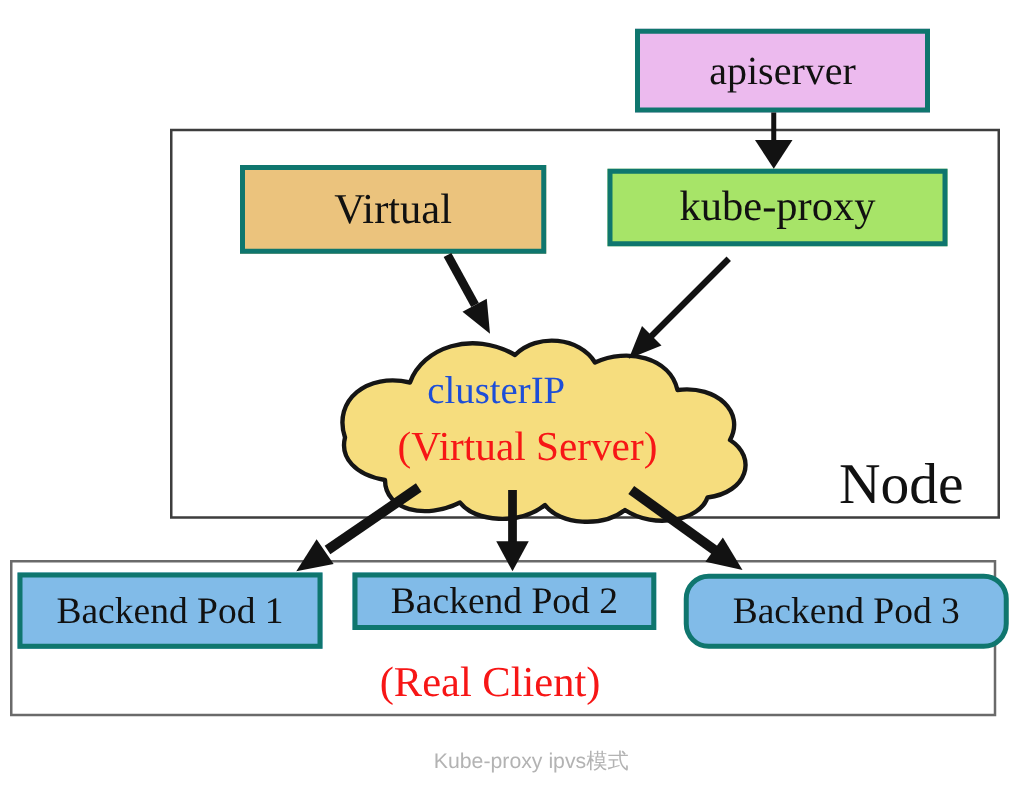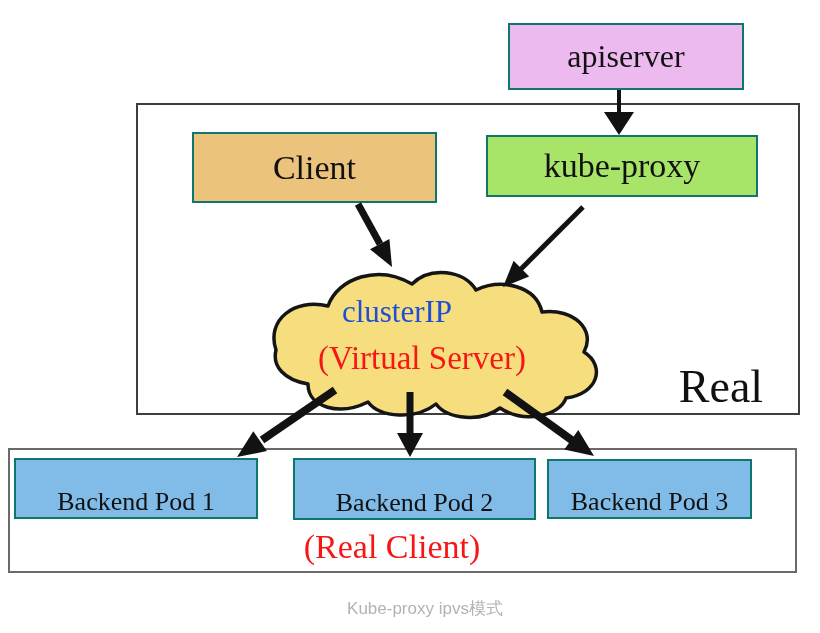--- a/index.html
+++ b/index.html
@@ -11,34 +11,34 @@
     background: #ffffff;
     font-family: "Liberation Serif", "DejaVu Serif", serif;
     overflow: hidden;
   }
   .abs { position: absolute; }
   .box {
     position: absolute;
     display: flex;
     align-items: center;
     justify-content: center;
-    border: 2px solid #0f766e;
+    border: 4px solid #0f766e;
     color: #111111;
   }
   .apiserver-box { left: 508px; top: 23px; width: 236px; height: 67px; font-size: 32px; }
   .node-box {
     left: 136px; top: 103px; width: 664px; height: 312px;
     border: 2px solid #3d3d3d; background: transparent;
   }
   .client-box { left: 192px; top: 132px; width: 245px; height: 71px; font-size: 34px; }
   .kubeproxy-box { left: 486px; top: 135px; width: 272px; height: 62px; font-size: 34px; }
-  .pod-box { top: 458px; height: 61px; font-size: 26px; align-items: flex-end; }
+  .pod-box { top: 458px; height: 61px; font-size: 30px; }
   .pod1 { left: 14px; width: 244px; }
-  .pod2 { left: 293px; width: 243px; height: 62px; }
-  .pod3 { left: 547px; top: 459px; width: 205px; height: 60px; }
+  .pod2 { left: 282px; width: 243px; height: 46px; }
+  .pod3 { left: 547px; top: 459px; width: 260px; height: 60px; border-radius: 20px; }
   .bottom-box {
     left: 8px; top: 448px; width: 789px; height: 125px;
     border: 2px solid #6a6a6a; background: transparent;
   }
   .cloud-svg { left: 264px; top: 254px; width: 344px; height: 176px; }
   .cloud-title {
     left: 307px; top: 294px; width: 180px;
     text-align: center; font-size: 31px; color: #1d4ed8;
   }
   .cloud-subtitle {
@@ -66,30 +66,30 @@
     width: 820px; height: 633px;
     pointer-events: none;
   }
 </style>
 </head>
 <body>
 
 <div class="canvas">
 
   <div class="box node-box"></div>
-  <div class="abs node-label">Real</div>
+  <div class="abs node-label">Node</div>
 
   <div class="box bottom-box"></div>
 
   <div class="box apiserver-box" style="background:#ecbaee">
     <span>apiserver</span>
   </div>
 
   <div class="box client-box" style="background:#ebc37d">
-    <span>Client</span>
+    <span>Virtual</span>
   </div>
 
   <div class="box kubeproxy-box" style="background:#a7e468">
     <span>kube-proxy</span>
   </div>
 
   <svg class="abs cloud-svg" viewBox="0 0 344 176" aria-hidden="true">
     <path d="M 12,96
              C 2,66 30,44 64,52
              C 74,24 114,10 148,30

